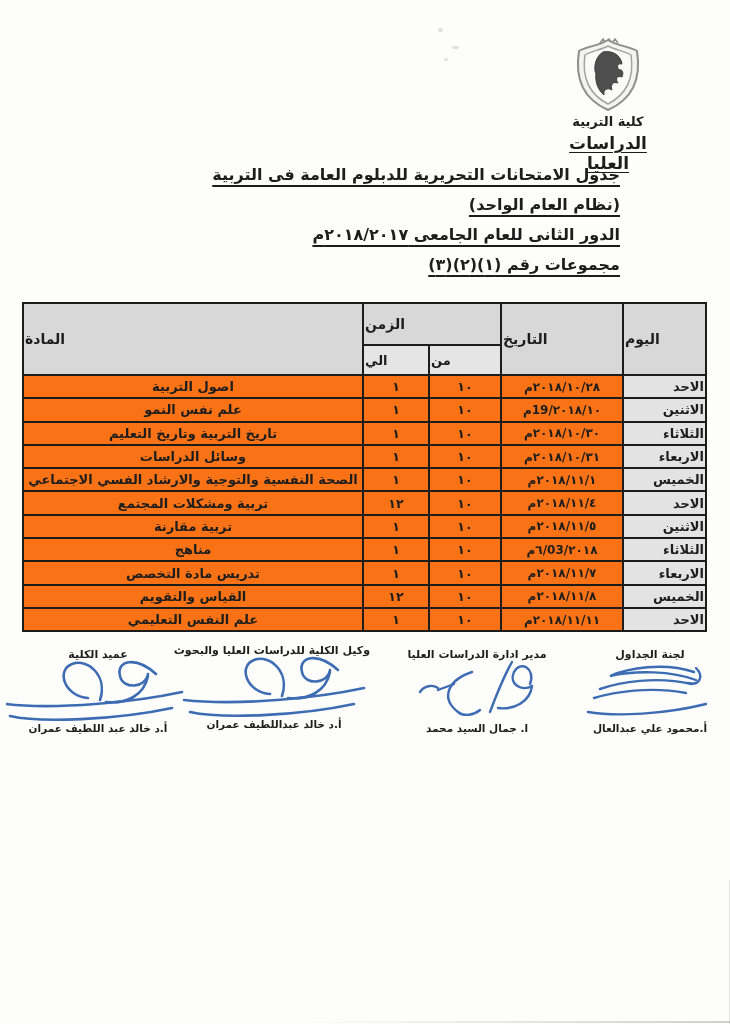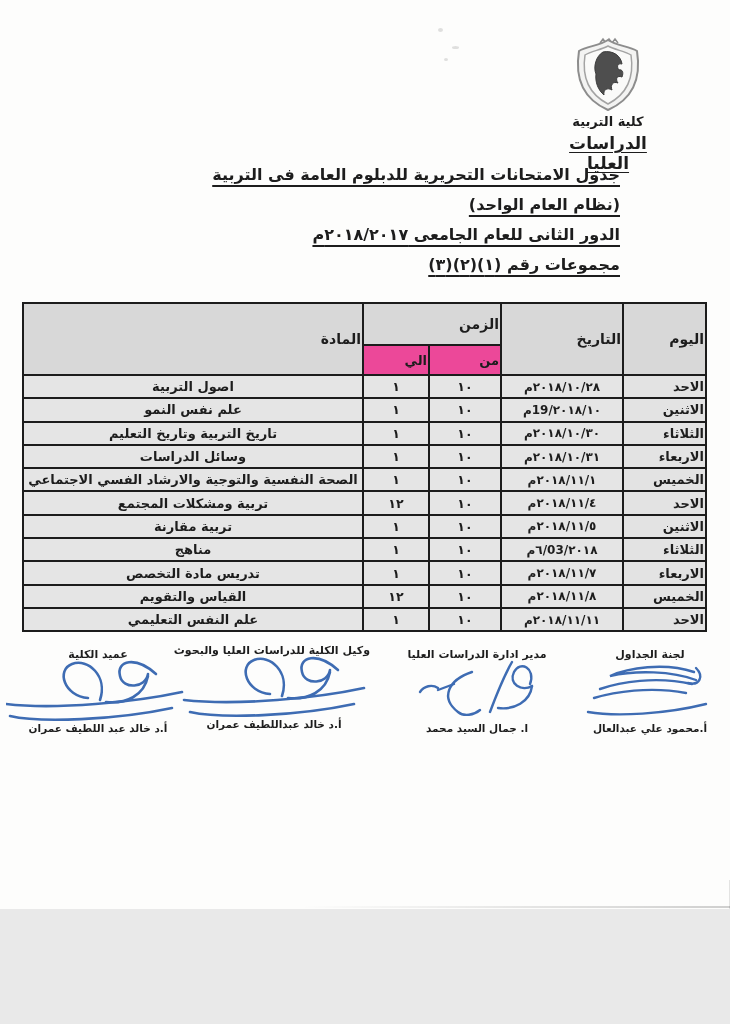--- a/index.html
+++ b/index.html
@@ -1,18 +1,18 @@
 <!DOCTYPE html>
 <html><head>
 <meta charset="utf-8">
 <style>
   html,body{margin:0;padding:0;background:#e9e9e9;}
   .page{
     position:relative;
-    width:730px;height:909px;
+    width:730px;height:1024px;
     background:#fdfdfc;
     overflow:hidden;
     font-family:"DejaVu Sans", sans-serif;
     color:#1d1d1d;
   }
   
   .logo-block{position:absolute;top:36px;left:548px;width:120px;text-align:center;}
   .logo-shield{display:block;margin:0 auto;}
   .faculty-name{font-size:13px;font-weight:bold;margin-top:2px;}
   .dept-name{font-size:17px;font-weight:bold;margin-top:4px;
@@ -29,23 +29,23 @@
   table.exam{
     position:absolute;top:302px;left:22px;
     width:683px;border-collapse:collapse;table-layout:fixed;
     direction:rtl;
   }
   table.exam th, table.exam td{
     border:2px solid #1c1c1c;
     font-weight:bold;color:#1d1d1d;
     overflow:hidden;white-space:nowrap;
   }
-  table.exam thead th{background:#d8d8d8;font-size:14px;text-align:right;}
-  table.exam thead tr.subhead th{background:#ec4899;font-size:13px;}
-  table.exam tbody td{font-size:12.5px;text-align:center;background:#e5e5e5;}
+  table.exam thead th{background:#d8d8d8;font-size:14px;text-align:left;}
+  table.exam thead tr.subhead th{background:#e5e5e5;font-size:13px;}
+  table.exam tbody td{font-size:12.5px;text-align:center;background:#f97316;}
   table.exam tbody td.c-day{background:#e3e3e3;text-align:right;font-size:13px;}
   table.exam tbody td.c-subject{font-size:13px;}
   table.exam tbody td.c-date{font-size:12px;}
   
   .sig-block{position:absolute;height:86px;text-align:center;}
   .sig-title{font-size:11px;font-weight:bold;direction:rtl;white-space:nowrap;}
   .sig-name{position:absolute;bottom:0;left:0;right:0;
     font-size:10.5px;font-weight:bold;direction:rtl;white-space:nowrap;}
   .sig-svg{position:absolute;pointer-events:none;}
   

